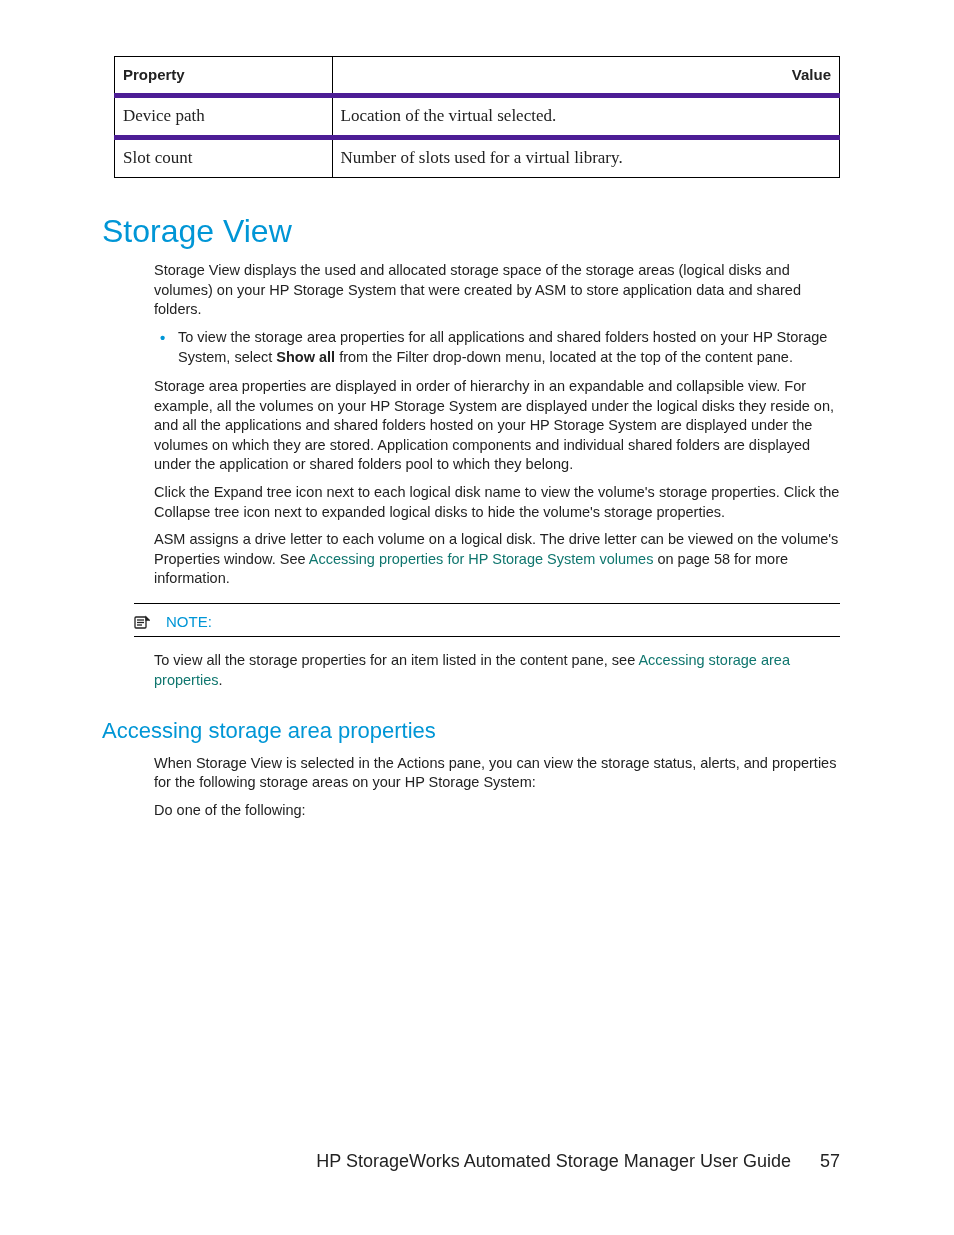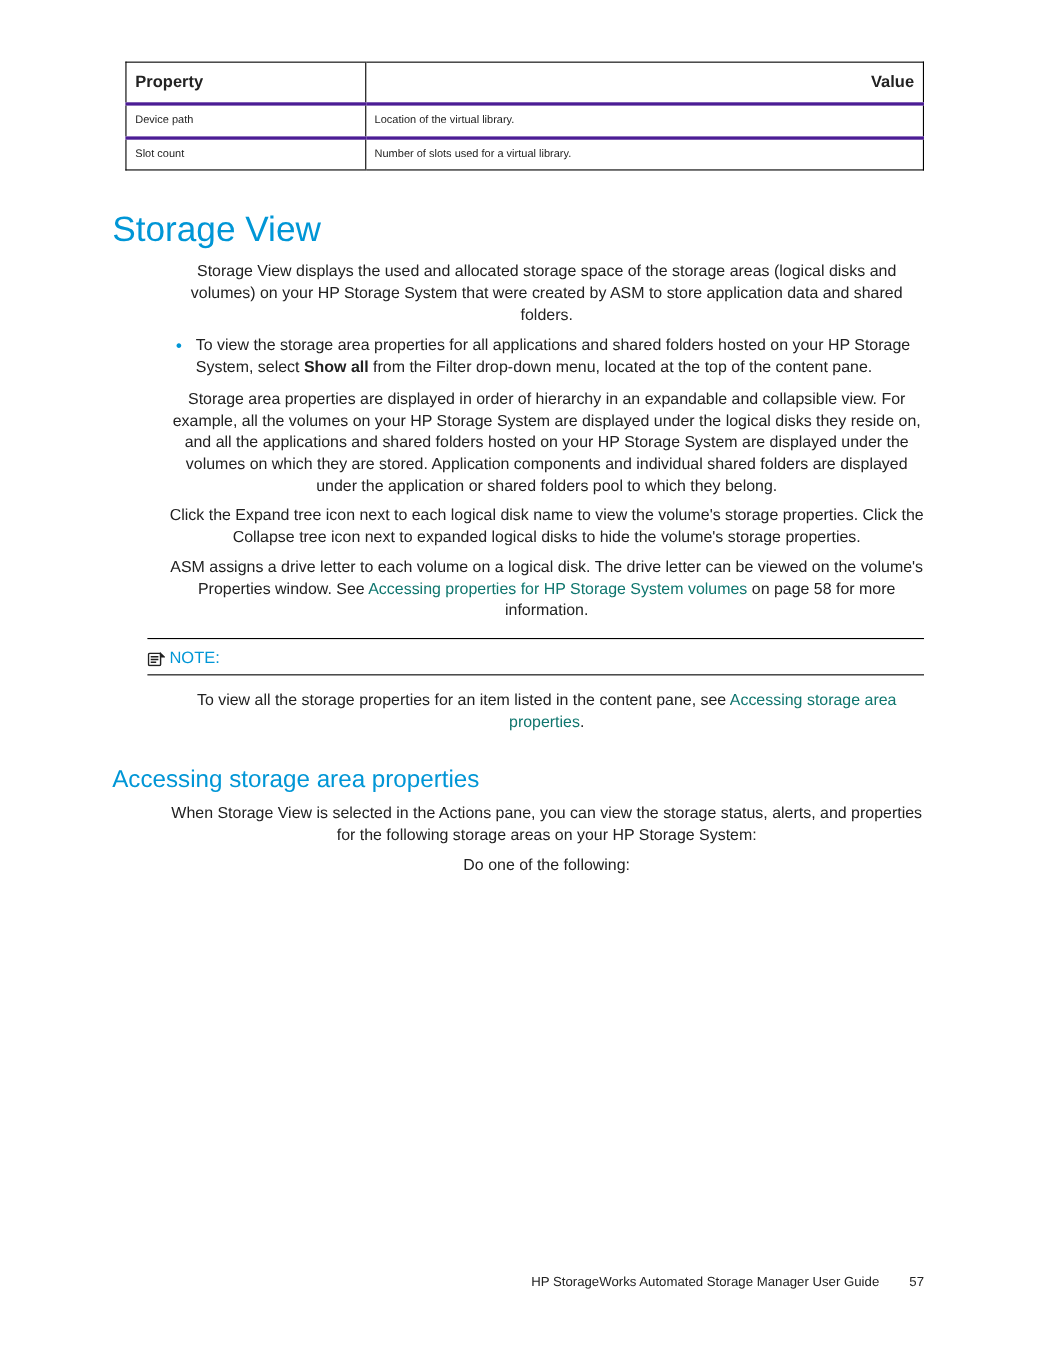--- a/index.html
+++ b/index.html
@@ -26,25 +26,26 @@
       text-align: left;
       font-weight: 700;
       font-size: 15px;
       border-top: 1.5px solid #000;
       border-bottom: 1px solid #000;
       border-left: 1.5px solid #000;
       padding: 8px 8px 8px 8px;
     }
     .prop-table th:last-child { border-right: 1.5px solid #000; text-align: right; }
     .prop-table td {
-      border-top: 3px solid #4c1d95;
+      border-top: 5px solid #4c1d95;
       border-bottom: 1px solid #000;
       border-left: 1px solid #000;
       padding: 7px 8px;
-      font-size: 10px;
+      font-size: 17px;
+      font-family: Liberation Serif, serif;
     }
     .prop-table td:last-child { border-right: 1px solid #000; }
     .prop-table th:first-child,
     .prop-table td:first-child { width: 30%; }
     h1.main-head {
       font-family: "Helvetica Neue Light", "Helvetica Neue", Helvetica, Arial, sans-serif;
       font-weight: 300;
       font-size: 32px;
       color: #0096d6;
       margin-bottom: 8px;
@@ -53,21 +54,21 @@
     h2.sub-head {
       font-family: "Helvetica Neue Light", "Helvetica Neue", Helvetica, Arial, sans-serif;
       font-weight: 300;
       font-size: 22px;
       color: #0096d6;
       margin-top: 26px;
       margin-bottom: 8px;
       margin-left: -12px;
     }
     .body-indent { margin-left: 40px; }
-    p { margin-bottom: 8px; text-align: center; }
+    p { margin-bottom: 8px; }
     ul.bullets { list-style: none; padding-left: 0; margin: 6px 0 10px 0; }
     ul.bullets > li {
       position: relative;
       padding-left: 24px;
       margin-bottom: 6px;
     }
     ul.bullets > li::before {
       content: "•";
       position: absolute;
       left: 6px;
@@ -82,55 +83,55 @@
       margin: 14px 0 14px 0;
     }
     .note-rule {
       border-top: 1px solid #000;
       margin: 4px 0 8px -20px;
       width: calc(100% + 20px);
     }
     .note-label-row {
       display: flex;
       align-items: center;
-      gap: 4px;
+      gap: 16px;
       margin-left: -20px;
       margin-bottom: 4px;
     }
     .note-label { color: #0096d6; font-size: 15px; }
     .note-icon { width:16px; height:14px; stroke:#222; fill:none; stroke-width:1.3; }
     .note-text { margin-bottom: 8px; }
     .footer {
       position: absolute;
       bottom: 62px;
       left: 0;
       width: 100%;
       text-align: right;
       padding-right: 114px;
-      font-size: 12px;
+      font-size: 18px;
     }
     .footer .pg { margin-left: 24px; }
     .p-space { margin-top: 6px; }
   </style>
 </head>
 <body>
 
 <div class="page">
 
   <table class="prop-table">
     <thead>
       <tr>
         <th>Property</th>
         <th>Value</th>
       </tr>
     </thead>
     <tbody>
       <tr>
         <td>Device path</td>
-        <td>Location of the virtual library.</td>
+        <td>Location of the virtual selected.</td>
       </tr>
       <tr>
         <td>Slot count</td>
         <td>Number of slots used for a virtual library.</td>
       </tr>
     </tbody>
   </table>
 
   <h1 class="main-head">Storage View</h1>
 

